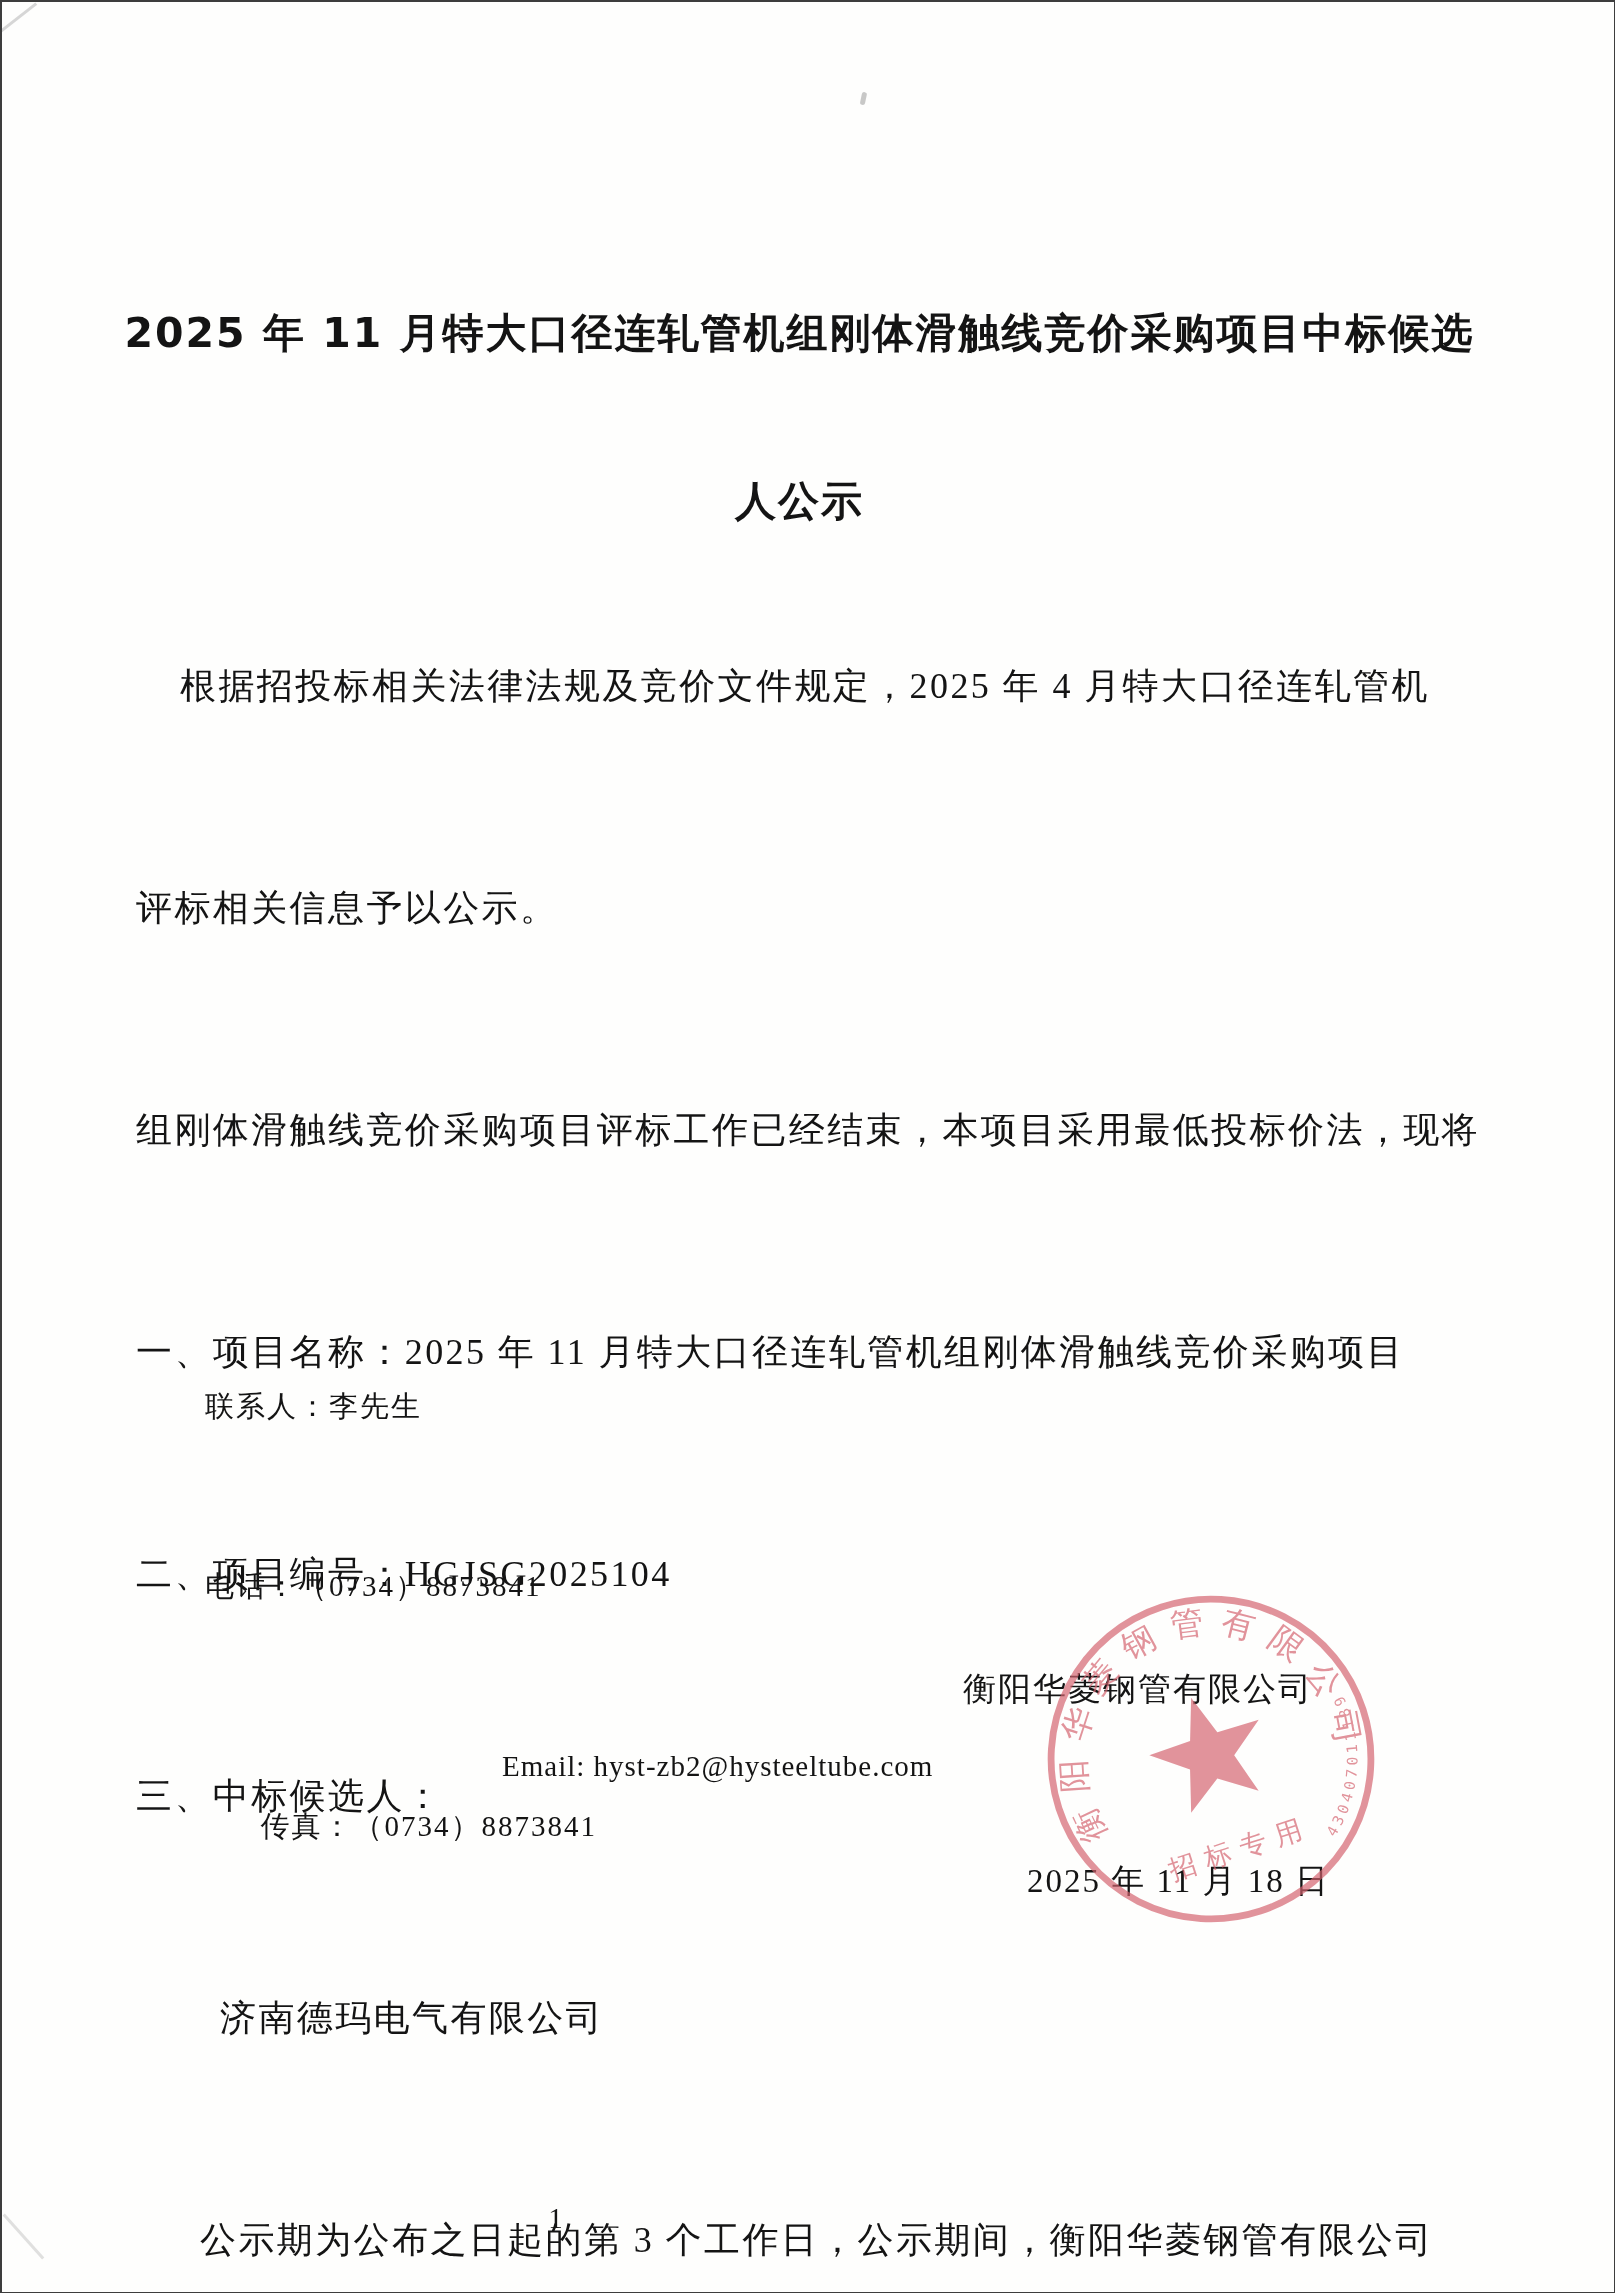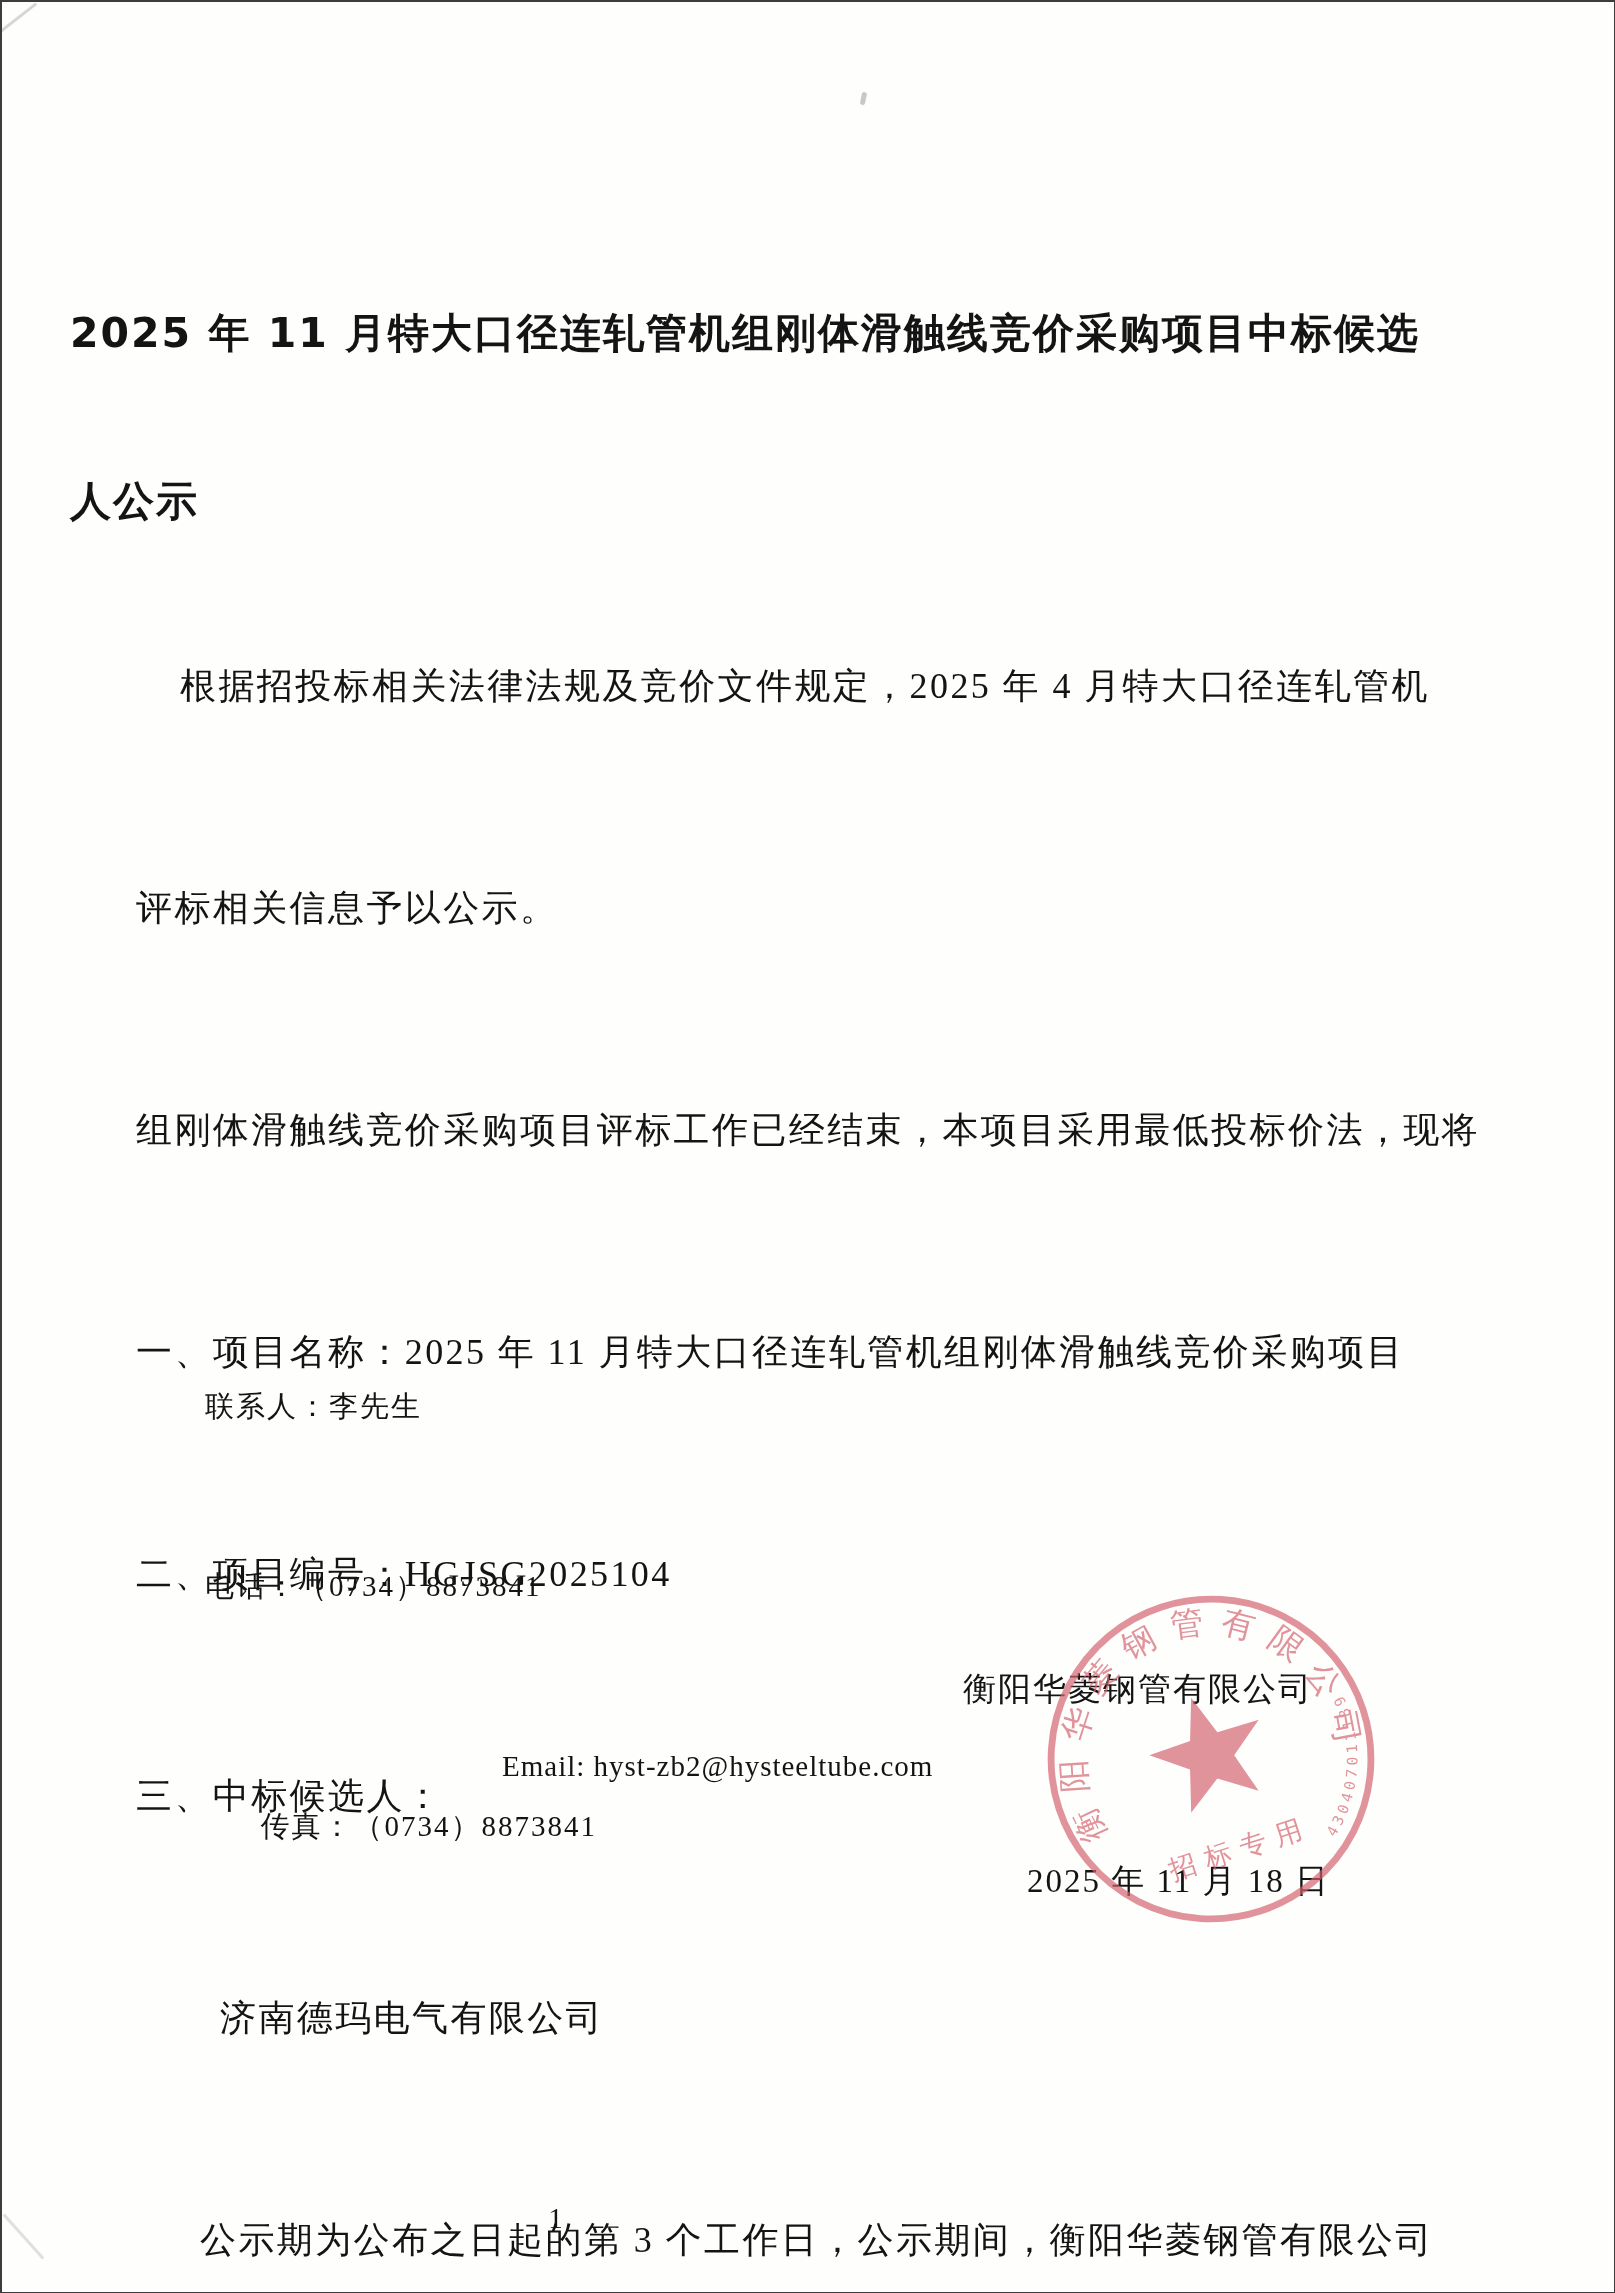--- a/index.html
+++ b/index.html
@@ -15,21 +15,22 @@
   }
   
   .streak-tl { position:absolute; left:-5.9px; top:13.7px; width:45px; height:2.9px;
     background:#c4c4c4; transform:rotate(-38deg); opacity:.7; }
   .streak-bl { position:absolute; left:-7.8px; top:2233px; width:59px; height:2.9px;
     background:#cccccc; transform:rotate(48deg); opacity:.6; }
   .speck { position:absolute; left:859px; top:90px; width:4.9px; height:12.7px;
     background:#9a9a9a; border-radius:2.9px; transform:rotate(12deg); opacity:.55; }
 
   .title {
-    position:absolute; left:68px; top:191px; width:1479px;
+    position:absolute; left:58px; top:191px; width:1479px;
+    text-align:center;
     font-family:"DejaVu Sans", sans-serif;
     font-weight:700;
     font-size:41px; line-height:56px; letter-spacing:2px;
     white-space:pre;
   }
 
   .content {
     position:absolute; left:134px; top:499px; width:1360px;
     font-size:36px; line-height:74px; letter-spacing:2.4px;
     white-space:pre;

